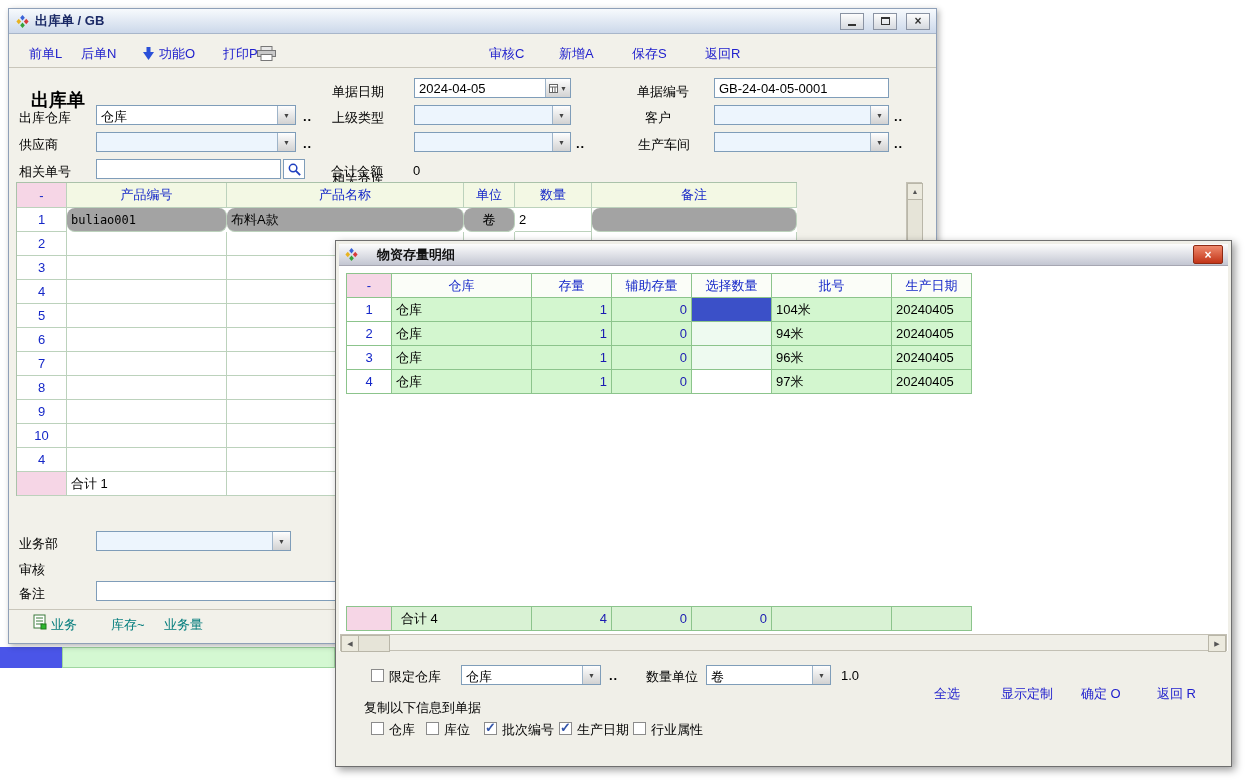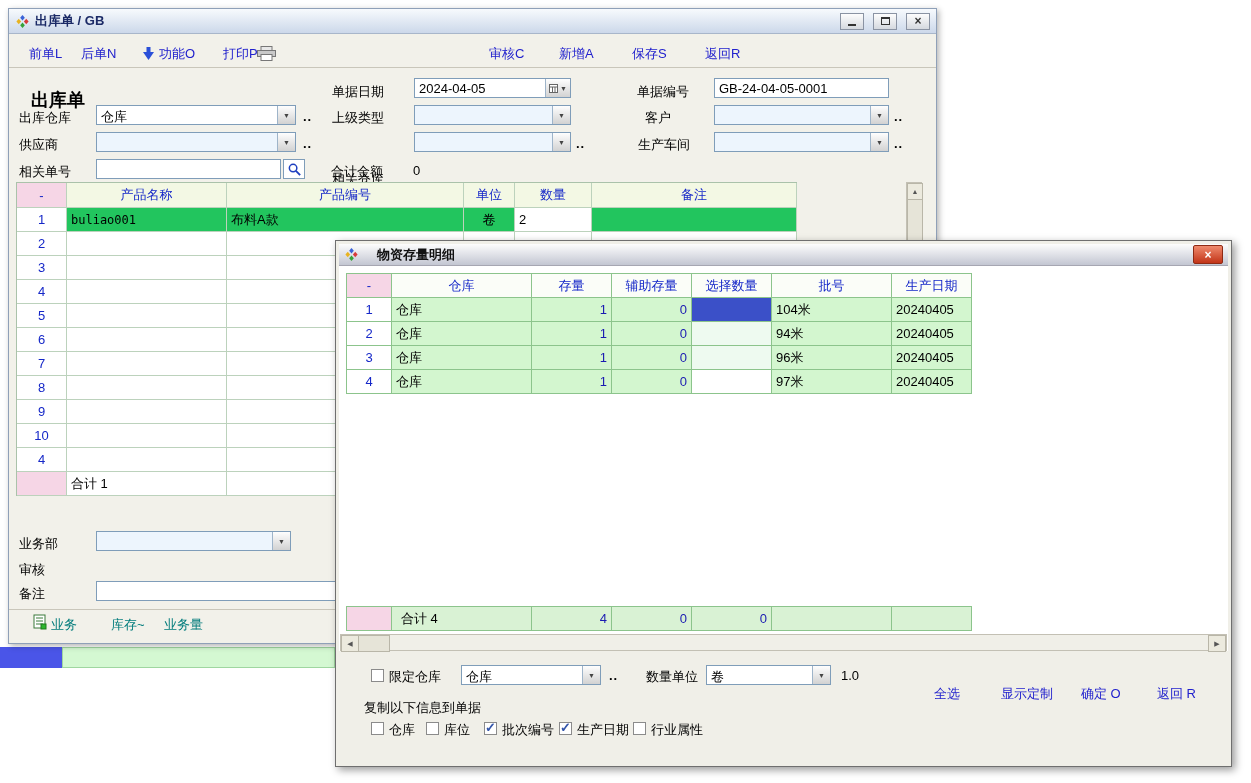--- a/index.html
+++ b/index.html
@@ -29,21 +29,21 @@
   .combo .cal{width:24px;border-left:1px solid #9eb4c9;background:linear-gradient(#fefefe,#d2d2d2);display:flex;align-items:center;justify-content:center;gap:2px;font-size:7px;color:#444;cursor:pointer;}
   .tinput{position:absolute;height:20px;background:#fff;border:1px solid #7f9db9;padding:2px 4px;box-sizing:border-box;white-space:nowrap;overflow:hidden;}
   .sbtn{position:absolute;width:22px;height:20px;border:1px solid #7f9db9;background:#fff;display:flex;align-items:center;justify-content:center;box-sizing:border-box;cursor:pointer;}
 
   
   .grid{position:absolute;left:7px;top:173px;display:grid;grid-template-columns:50px 160px 237px 51px 77px 205px;border-top:1px solid #aac2aa;border-left:1px solid #aac2aa;background:#fff;}
   .grid .c{height:24px;border-right:1px solid #bcd2bc;border-bottom:1px solid #bcd2bc;padding:0 4px;display:flex;align-items:center;box-sizing:border-box;background:#fff;overflow:hidden;white-space:nowrap;}
   .grid .h{background:#f3f8e4;color:#1527c8;justify-content:center;height:25px;}
   .grid .h.pk{background:#f6d6e6;}
   .grid .rn{color:#1527c8;justify-content:center;}
-  .grid .ylw{background:#22c55e;}
+  .grid .ylw{background:#a3a3a3;border-radius:8px;}
   .grid .fno{background:#f6d6e6;}
   .grid .ctr{justify-content:center;}
   .mono{font-family:"DejaVu Sans Mono",monospace;font-size:12px;}
 
   
   .vsb{position:absolute;left:897px;top:173px;width:16px;height:330px;background:#f0efe8;border:1px solid #c3c0b4;box-sizing:border-box;}
   .vsb .a{position:absolute;left:0;width:14px;height:15px;background:#eceade;border:1px solid #b9b6a8;display:flex;align-items:center;justify-content:center;font-size:7px;color:#555;cursor:pointer;}
   .vsb .a.up{top:0;}
   .vsb .a.dn{bottom:0;}
   .vsb .th{position:absolute;left:0;top:16px;width:14px;height:42px;background:#e6e4d8;border:1px solid #b9b6a8;cursor:pointer;}
@@ -198,22 +198,22 @@
       <svg width="15" height="15" viewBox="0 0 16 16">
         <circle cx="6.5" cy="6.5" r="4" fill="none" stroke="#1e3fbf" stroke-width="1.6"></circle>
         <line x1="9.5" y1="9.5" x2="14" y2="14" stroke="#1e3fbf" stroke-width="2"></line>
       </svg>
     </span>
     <span class="lbl" style="left:322px;top:154px;">合计金额</span>
     <span class="lbl" style="left:404px;top:154px;">0</span>
 
     <div class="grid">
       <div class="c h pk">-</div>
+      <div class="c h">产品编号</div>
       <div class="c h">产品名称</div>
-      <div class="c h">产品编号</div>
       <div class="c h">单位</div>
       <div class="c h">数量</div>
       <div class="c h">备注</div>
 
       <div class="c rn">1</div>
       <div class="c ylw mono">buliao001</div>
       <div class="c ylw">布料A款</div>
       <div class="c ylw ctr">卷</div>
       <div class="c">2</div>
       <div class="c ylw"></div>

